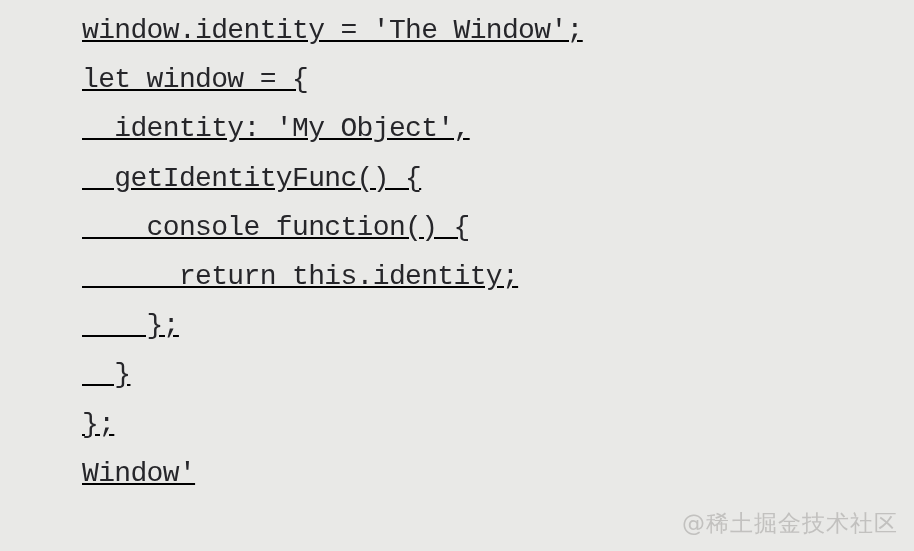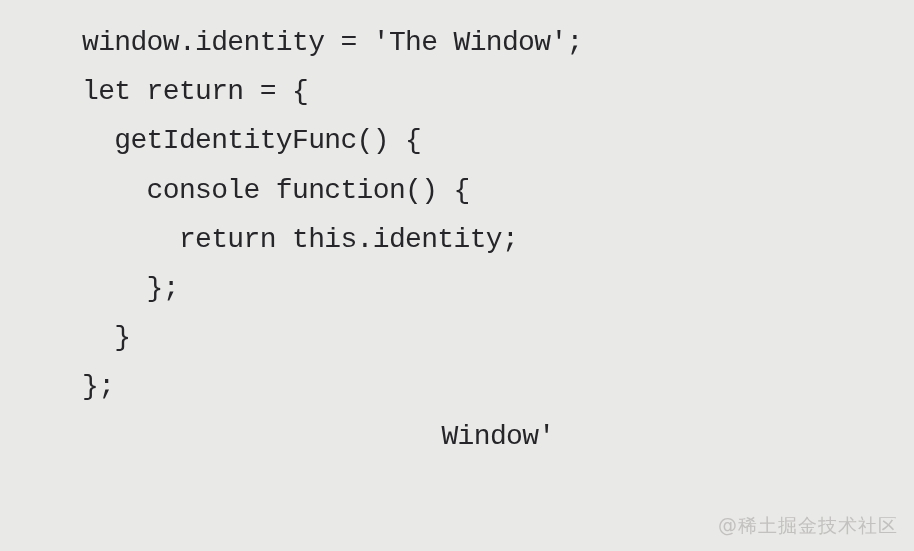--- a/index.html
+++ b/index.html
@@ -6,53 +6,54 @@
   .screen {
     position: relative;
     width: 914px;
     height: 551px;
     background: #e9e9e7;
     overflow: hidden;
     font-family: "Liberation Mono", "DejaVu Sans Mono", monospace;
   }
   .code-block {
     position: absolute;
-    top: 18px;
+    top: 6px;
     left: 0;
     right: 0;
+    text-decoration: underline;
   }
   .code-line {
     height: 49.2px;
     line-height: 49.2px;
     padding-left: 82px;
     white-space: pre;
     font-size: 28px;
     letter-spacing: -0.65px;
     color: #26262a;
   }
   .code-line.wrap-line {
-    text-align: center;
   }
   .watermark {
     position: absolute;
     right: 16px;
     bottom: 12px;
-    font-size: 19px;
+    font-size: 23px;
     letter-spacing: 1px;
     color: #c2c1bf;
     font-family: "DejaVu Sans", "Liberation Sans", sans-serif;
   }
 </style>
 </head>
 <body>
 
 <div class="screen">
   <div class="code-block">
     <div class="code-line">window.identity = 'The Window';</div>
-    <div class="code-line">let return = {</div>
+    <div class="code-line">let window = {</div>
+    <div class="code-line">  identity: 'My Object',</div>
     <div class="code-line">  getIdentityFunc() {</div>
     <div class="code-line">    console function() {</div>
     <div class="code-line">      return this.identity;</div>
     <div class="code-line">    };</div>
     <div class="code-line">  }</div>
     <div class="code-line">};</div>
     <div class="code-line wrap-line">Window'</div>
   </div>
   <div class="watermark">@稀土掘金技术社区</div>
 </div>

